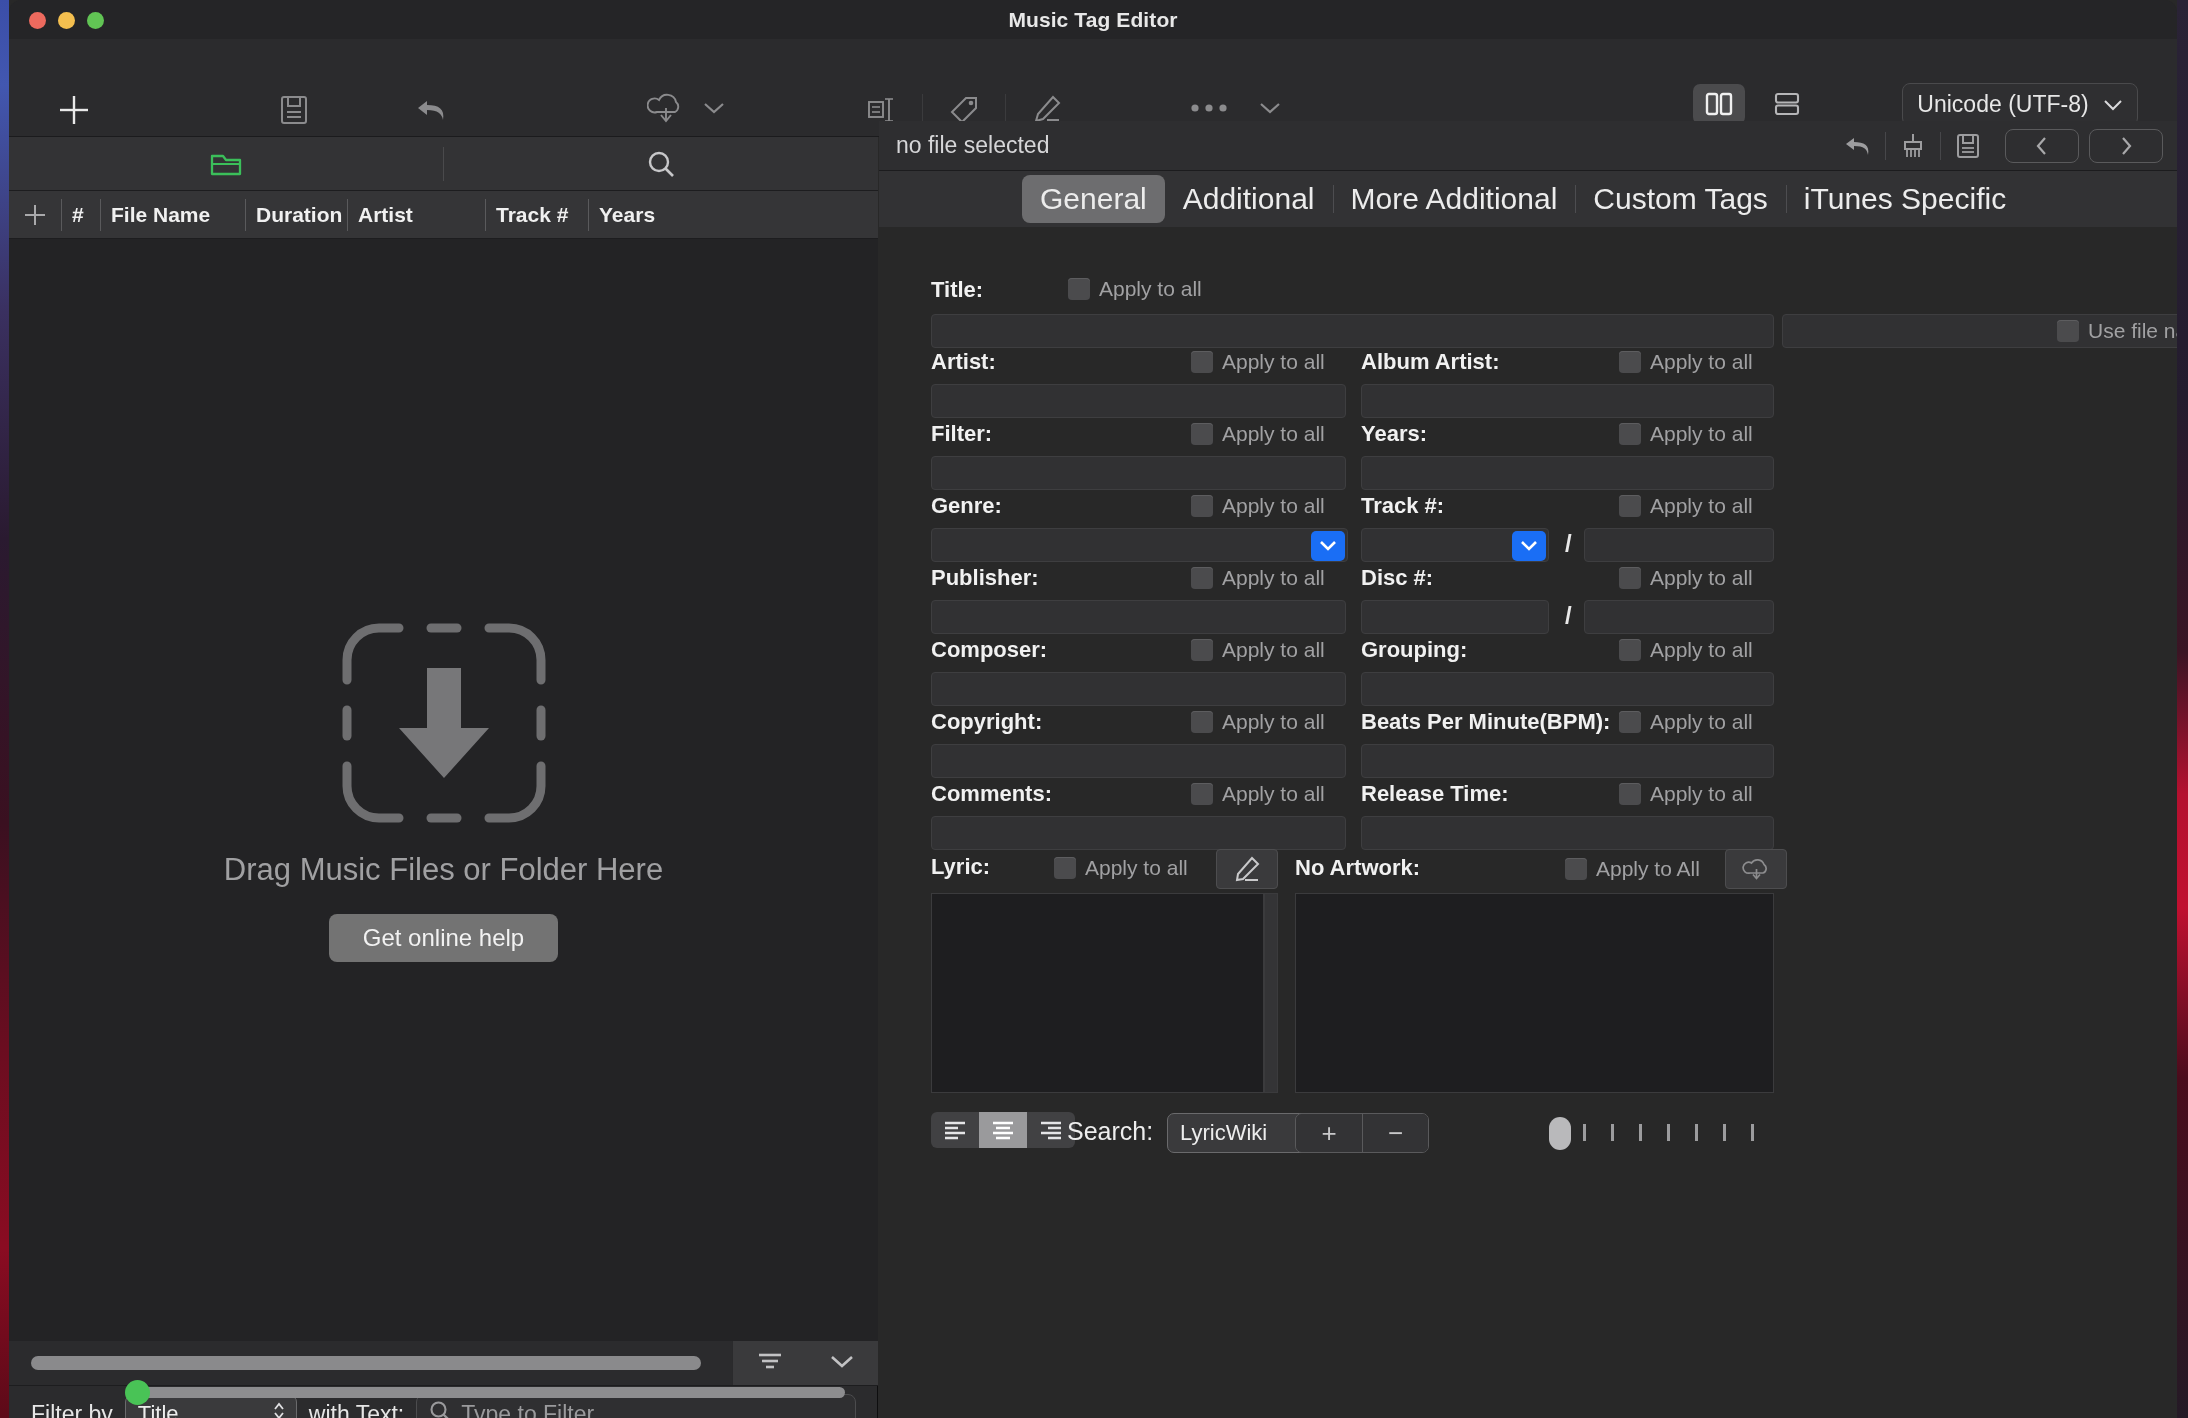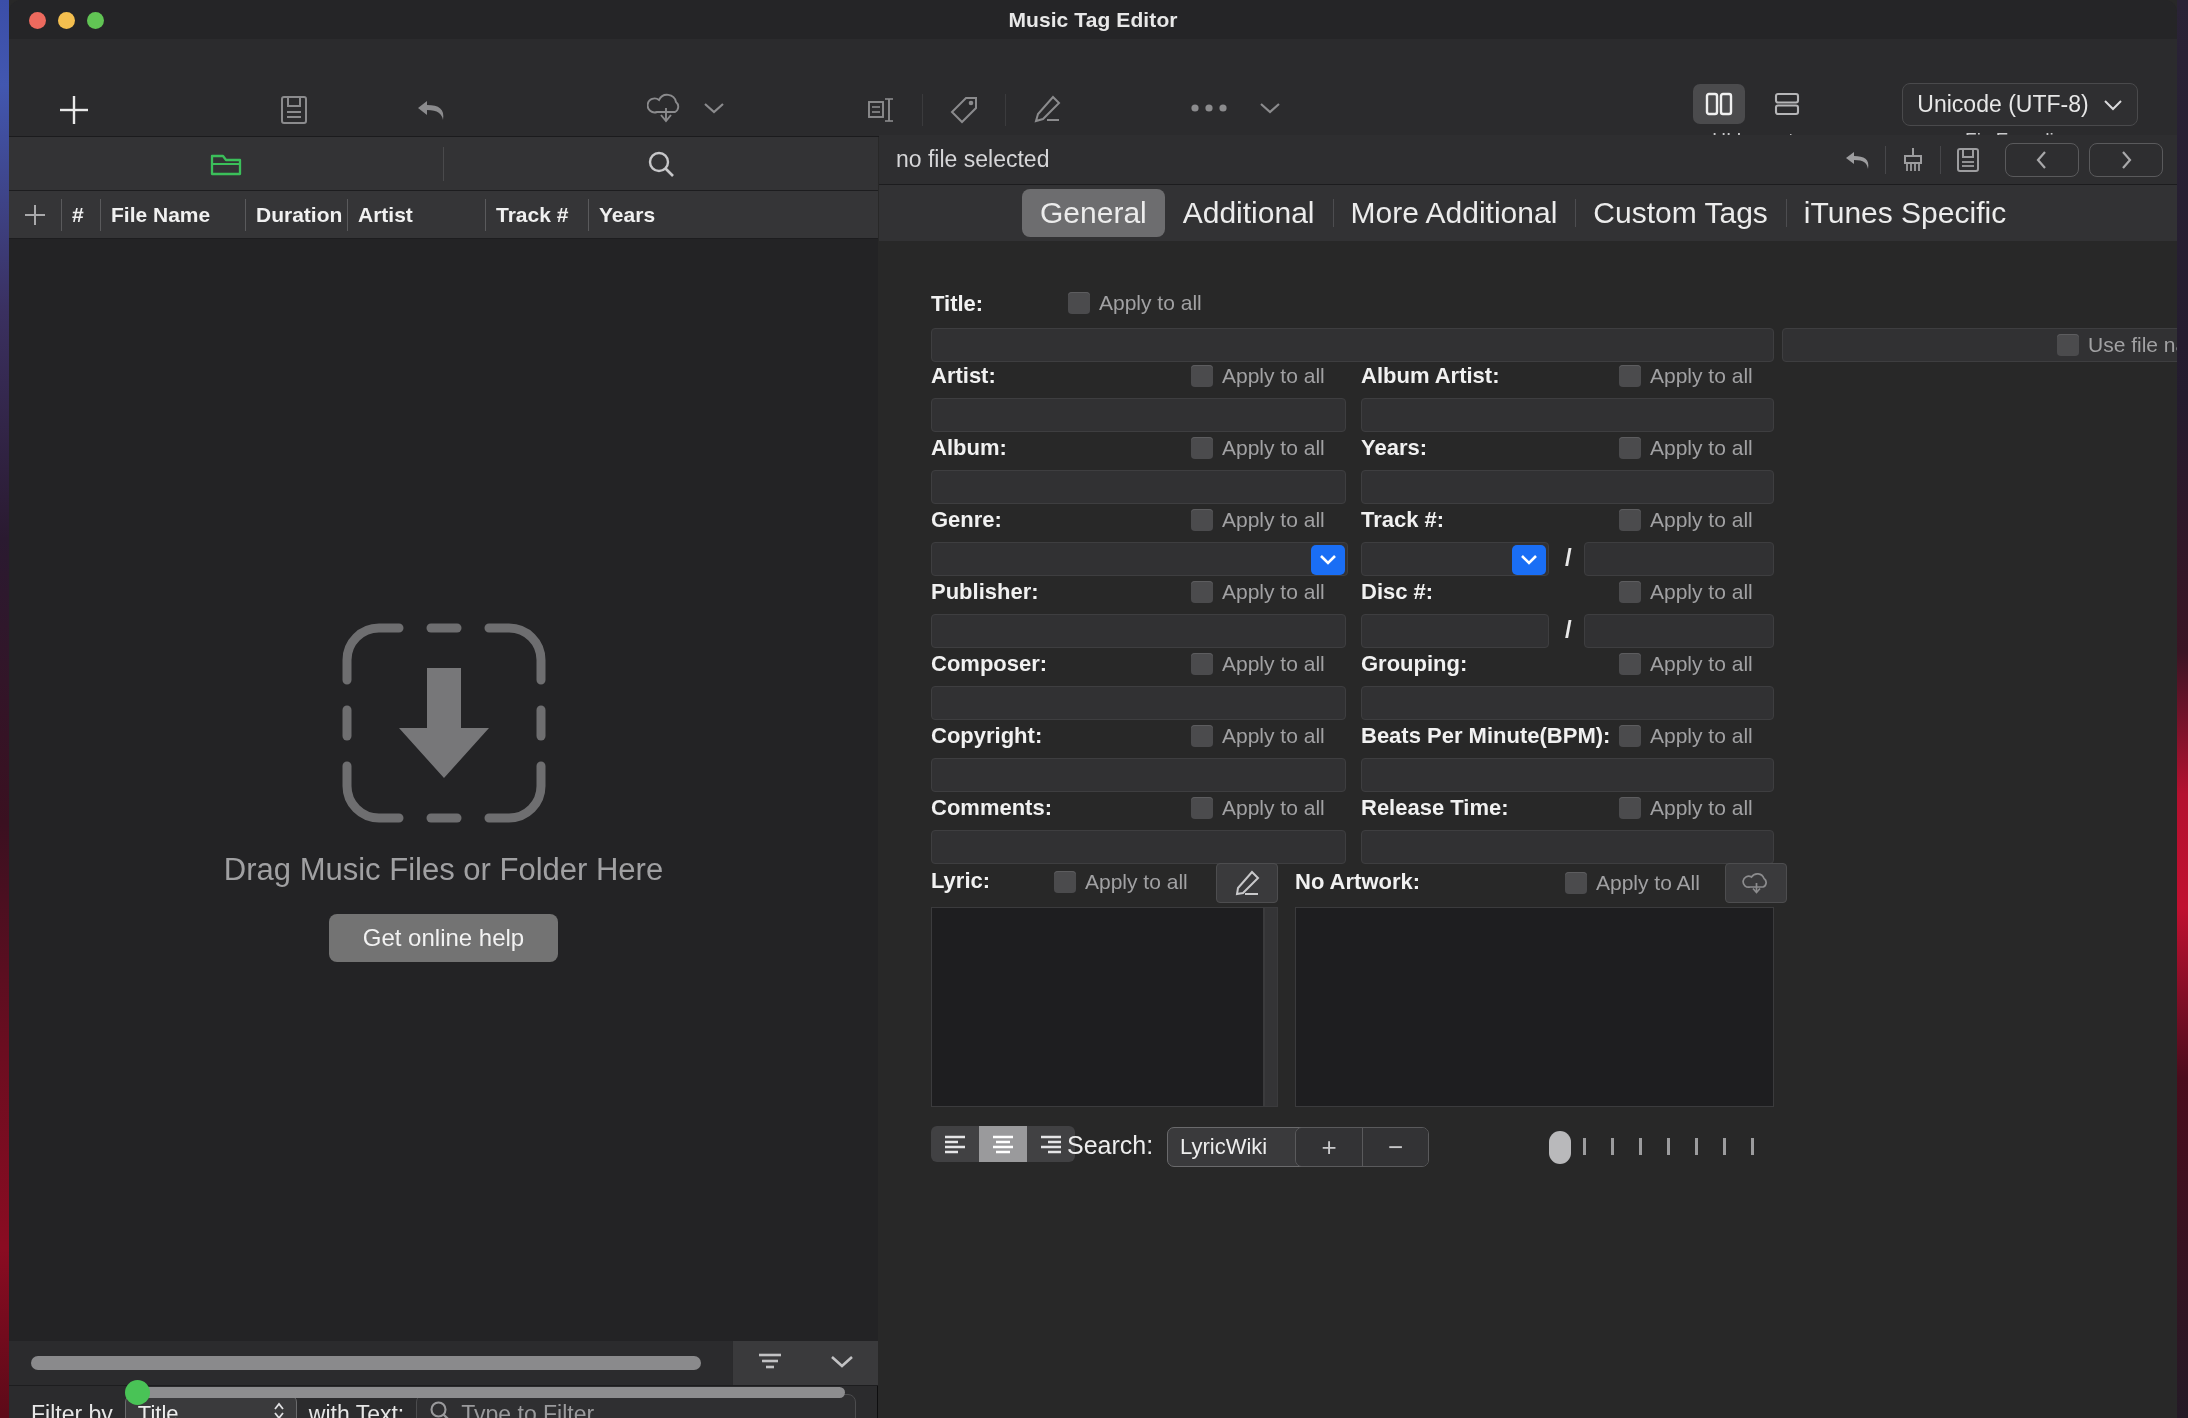--- a/index.html
+++ b/index.html
@@ -111,21 +111,21 @@
   }
   .filter-input {
     flex:1; height:40px; border:1px solid #4c4c4e; border-radius:8px; background:#2f2f31;
     display:flex; align-items:center; gap:10px; padding:0 12px;
   }
   .filter-input span.ph { color:#9a9a9c; font-size:23px; }
   .player-seek { position:absolute; left:118px; top:1393px; width:718px; height:11px; background:#8d8d8f; border-radius:6px; }
   .player-knob { position:absolute; left:116px; top:1386px; width:25px; height:25px; border-radius:50%; background:#49c356; }
 
   
-  .rightpane { position:absolute; left:879px; top:135px; width:1298px; height:1281px; background:#5eead4; }
+  .rightpane { position:absolute; left:879px; top:121px; width:1298px; height:1281px; background:#5eead4; }
   .rp-header {
     position:absolute; left:0; top:0; width:1298px; height:50px; background:#2e2e30;
     border-bottom:1px solid #1c1c1e; display:flex; align-items:center;
   }
   .rp-nofile { color:#d6d6d8; font-size:23px; margin-left:17px; }
   .rp-hicons { position:absolute; right:14px; top:0; height:50px; display:flex; align-items:center; gap:0; }
   .rp-ic { width:54px; height:50px; display:flex; align-items:center; justify-content:center; }
   .rp-div { width:1px; height:28px; background:#47474a; }
   .navbtn { width:74px; height:34px; border:1px solid #5a5a5c; border-radius:8px; display:flex; align-items:center; justify-content:center; margin-left:10px; }
 
@@ -483,21 +483,21 @@
       </div>
       <div class="field" style="position:absolute; left:52px; top:157px; width:415px;"></div>
 
       <div style="position:absolute; left:482px; top:122px;" class="lbl">Album Artist:</div>
       <div style="position:absolute; left:740px; top:123px;" class="apply">
         <span class="cbx"></span>
         <span>Apply to all</span>
       </div>
       <div class="field" style="position:absolute; left:482px; top:157px; width:413px;"></div>
 
-      <div style="position:absolute; left:52px; top:194px;" class="lbl">Album:</div>
+      <div style="position:absolute; left:52px; top:194px;" class="lbl">Filter:</div>
       <div style="position:absolute; left:312px; top:195px;" class="apply">
         <span class="cbx"></span>
         <span>Apply to all</span>
       </div>
       <div class="field" style="position:absolute; left:52px; top:229px; width:415px;"></div>
 
       <div style="position:absolute; left:482px; top:194px;" class="lbl">Years:</div>
       <div style="position:absolute; left:740px; top:195px;" class="apply">
         <span class="cbx"></span>
         <span>Apply to all</span>

